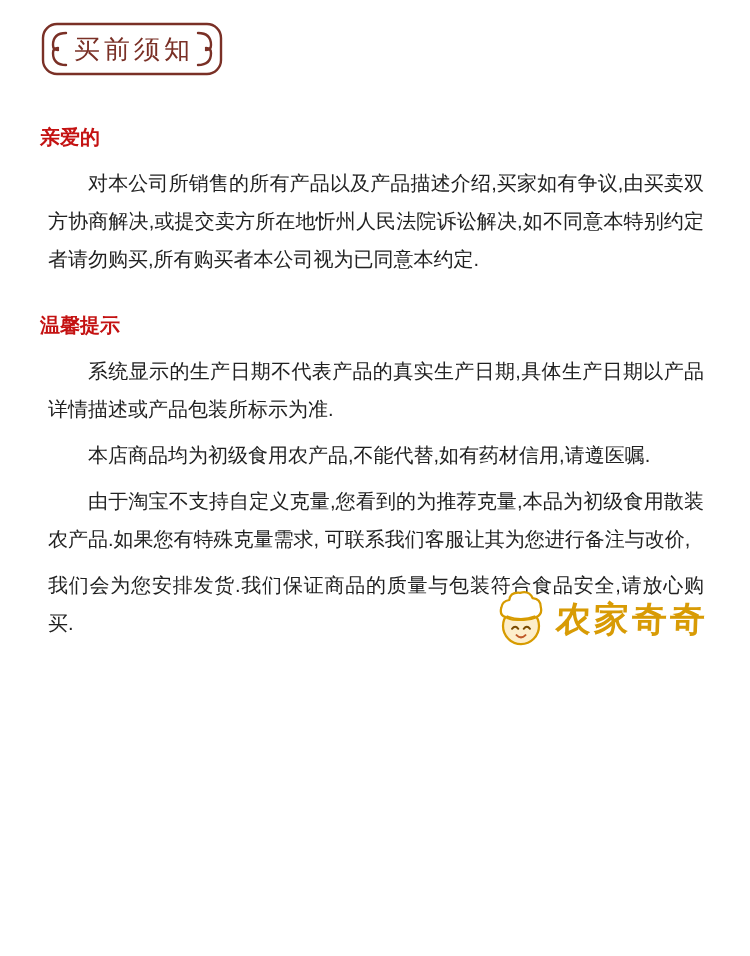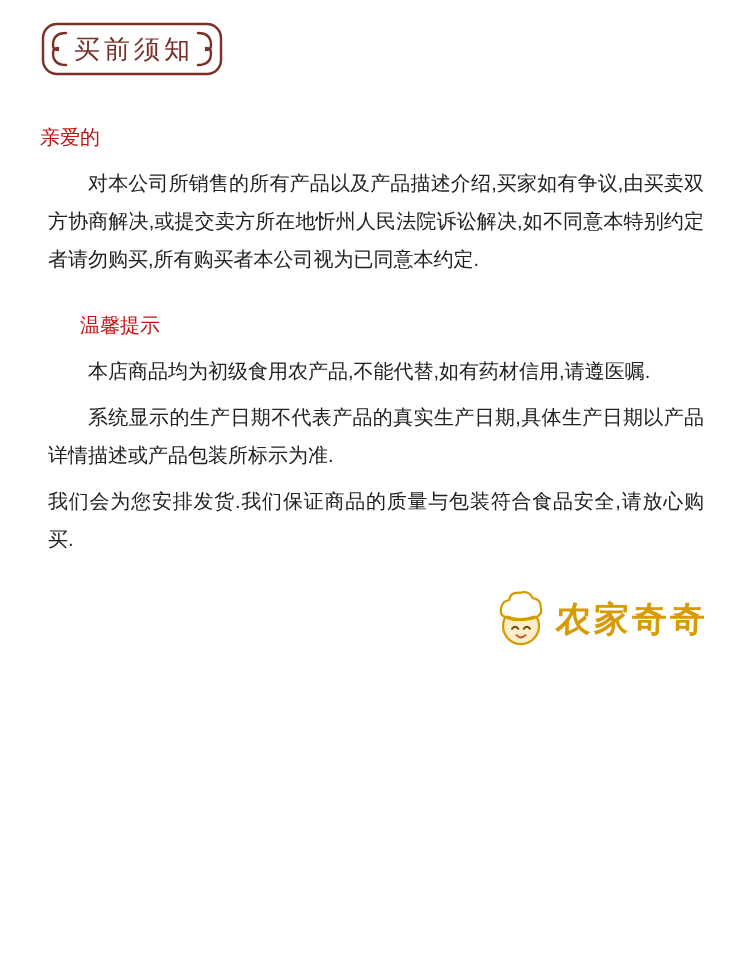--- a/index.html
+++ b/index.html
@@ -47,24 +47,24 @@
     width: 672px;
     font-size: 20px;
     line-height: 38px;
     color: #212121;
     text-align: justify;
   }
   .heading {
     color: #c41212;
     font-size: 20px;
     line-height: 38px;
-    font-weight: 400;
+    font-weight: 700;
     text-align: left;
   }
-  .heading.gap { margin-top: 28px; margin-left: 40px; }
+  .heading.gap { margin-top: 28px; }
   .para { margin: 8px; }
   .para.indent { text-indent: 2em; }
 
   
   .logo {
     position: absolute;
     right: 42px;
     bottom: 24px;
     display: flex;
     align-items: center;
@@ -99,22 +99,23 @@
       </g>
     </svg>
     <span class="title-text">买前须知</span>
   </div>
 
   <div class="content">
     <div class="heading">亲爱的</div>
     <p class="para indent">对本公司所销售的所有产品以及产品描述介绍,买家如有争议,由买卖双方协商解决,或提交卖方所在地忻州人民法院诉讼解决,如不同意本特别约定者请勿购买,所有购买者本公司视为已同意本约定.</p>
 
     <div class="heading gap">温馨提示</div>
+    <p class="para indent">系统显示的生产日期不代表产品的真实生产日期,具体生产日期以产品详情描述或产品包装所标示为准.</p>
     <p class="para indent">本店商品均为初级食用农产品,不能代替,如有药材信用,请遵医嘱.</p>
-    <p class="para indent">系统显示的生产日期不代表产品的真实生产日期,具体生产日期以产品详情描述或产品包装所标示为准.</p>
+    <p class="para indent">由于淘宝不支持自定义克量,您看到的为推荐克量,本品为初级食用散装农产品.如果您有特殊克量需求, 可联系我们客服让其为您进行备注与改价,</p>
     <p class="para">我们会为您安排发货.我们保证商品的质量与包装符合食品安全,请放心购买.</p>
   </div>
 
   <div class="logo">
     <svg class="mascot" width="54" height="60" viewBox="0 0 60 66" xmlns="http://www.w3.org/2000/svg">
 
       <circle cx="30" cy="42" r="20" fill="#fdeecb" stroke="#d79b00" stroke-width="2.5"></circle>
 
       <path d="M13,32 Q6,30 8,22 Q9,14 17,13 Q18,4 29,5 Q39,2 43,11 Q52,12 52,21 Q54,29 47,32 Q38,36 30,35 Q20,36 13,32 Z" fill="#ffffff" stroke="#d79b00" stroke-width="2.5" stroke-linejoin="round"></path>
 

